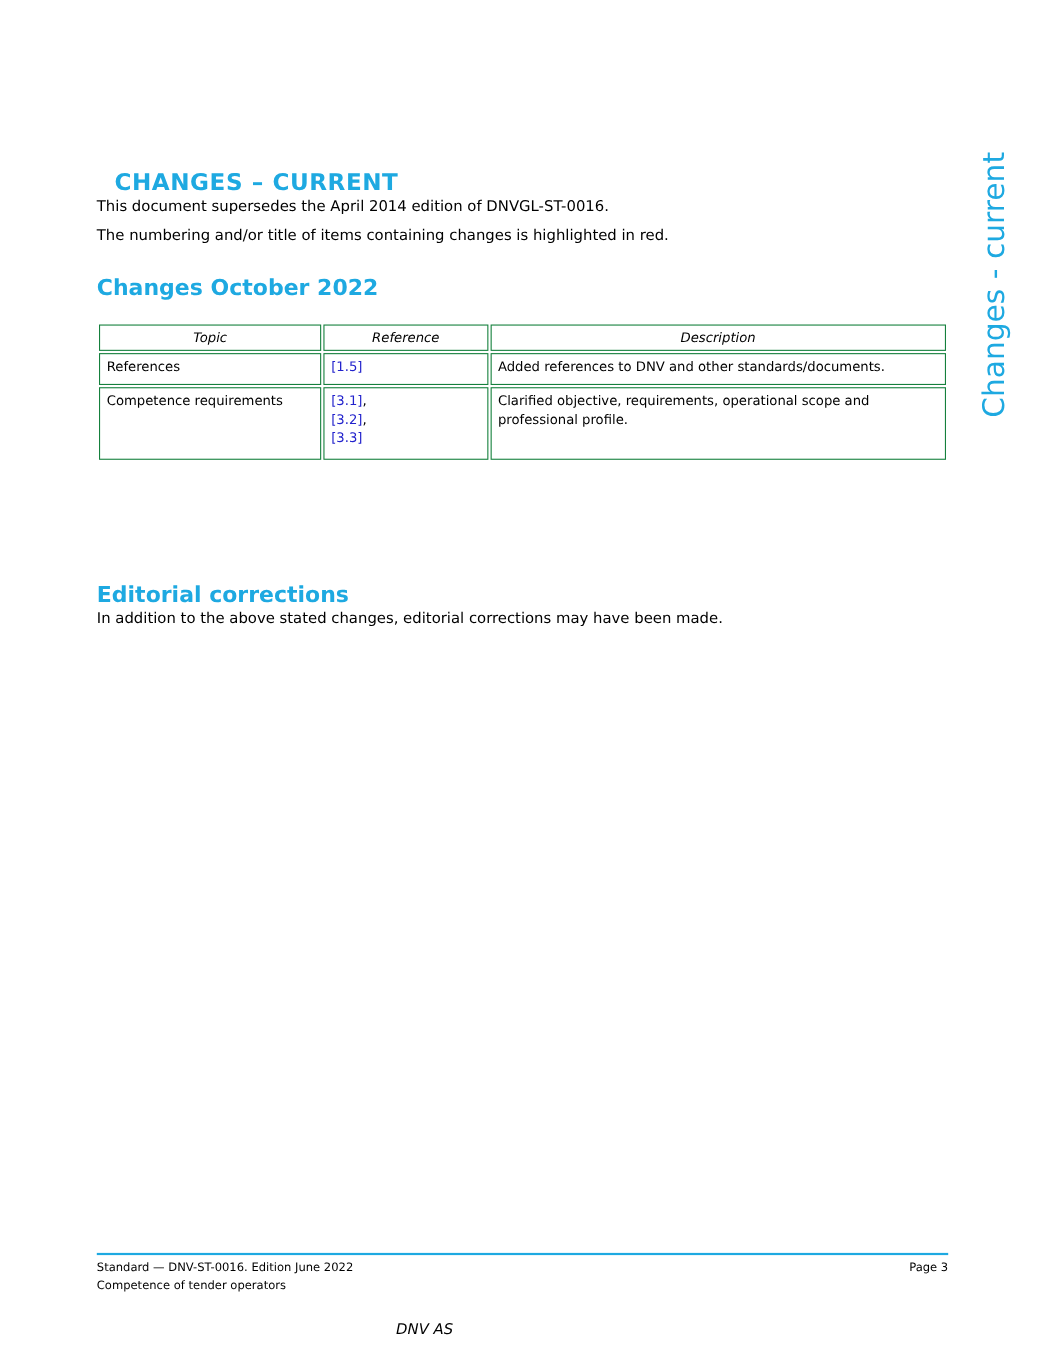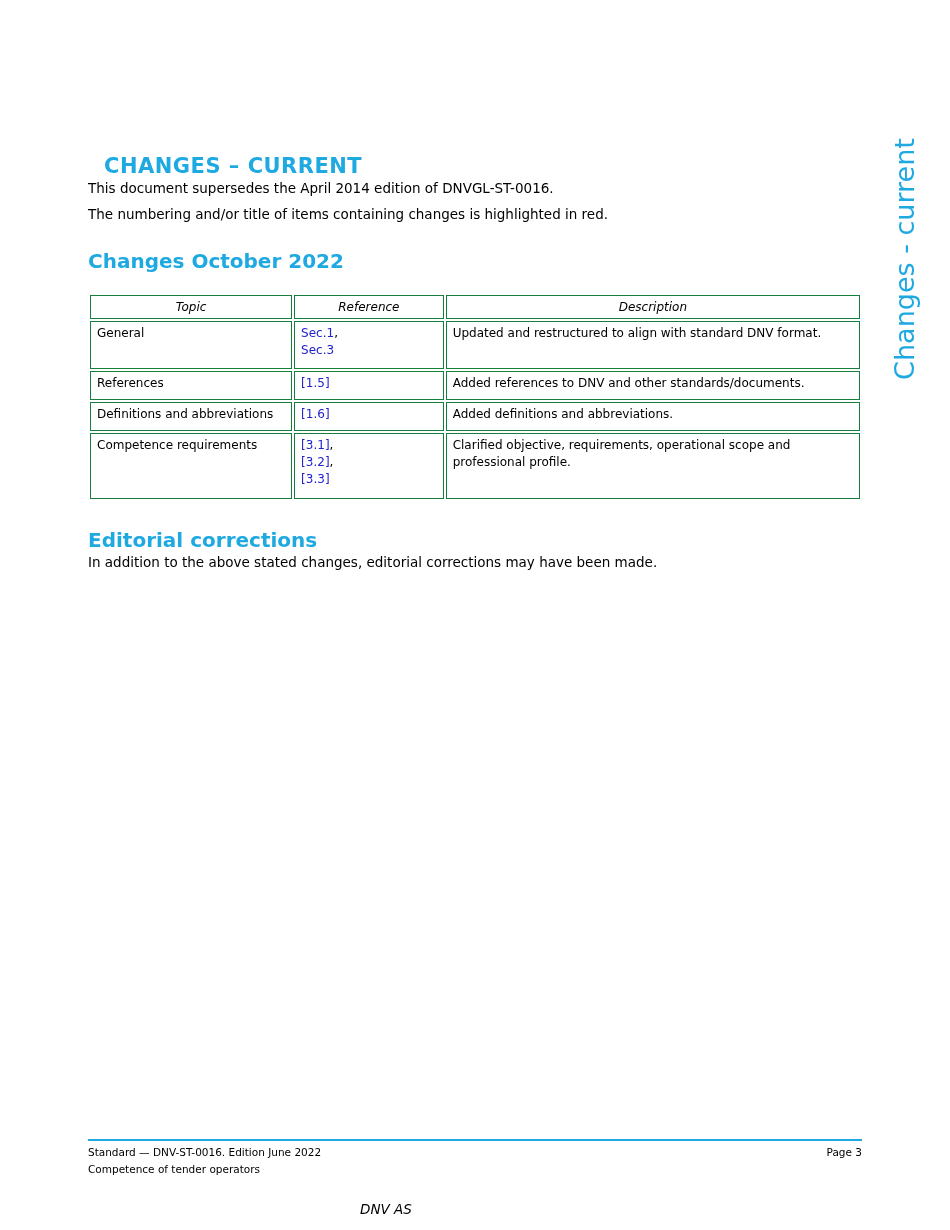--- a/index.html
+++ b/index.html
@@ -92,34 +92,24 @@
     <col style="width:410px">
   </colgroup>
   <thead>
     <tr>
       <th>Topic</th>
       <th>Reference</th>
       <th>Description</th>
     </tr>
   </thead>
   <tbody>
-    <tr class="row-1">
-      <td>General</td>
-      <td><a class="ref-link">Sec.1</a><span class="ref-sep">,</span><br><a class="ref-link">Sec.3</a><span class="ref-sep"></span></td>
-      <td>Updated and restructured to align with standard DNV format.</td>
-    </tr>
     <tr class="row-2">
       <td>References</td>
       <td><a class="ref-link">[1.5]</a></td>
       <td>Added references to DNV and other standards/documents.</td>
-    </tr>
-    <tr class="row-3">
-      <td>Definitions and abbreviations</td>
-      <td><a class="ref-link">[1.6]</a></td>
-      <td>Added definitions and abbreviations.</td>
     </tr>
     <tr class="row-4">
       <td>Competence requirements</td>
       <td><a class="ref-link">[3.1]</a><span class="ref-sep">,</span><br><a class="ref-link">[3.2]</a><span class="ref-sep">,</span><br><a class="ref-link">[3.3]</a><span class="ref-sep"></span></td>
       <td>Clarified objective, requirements, operational scope and professional profile.</td>
     </tr>
   </tbody>
 </table>
 
 <h2 class="doc-heading" id="heading-editorial">Editorial corrections</h2>

